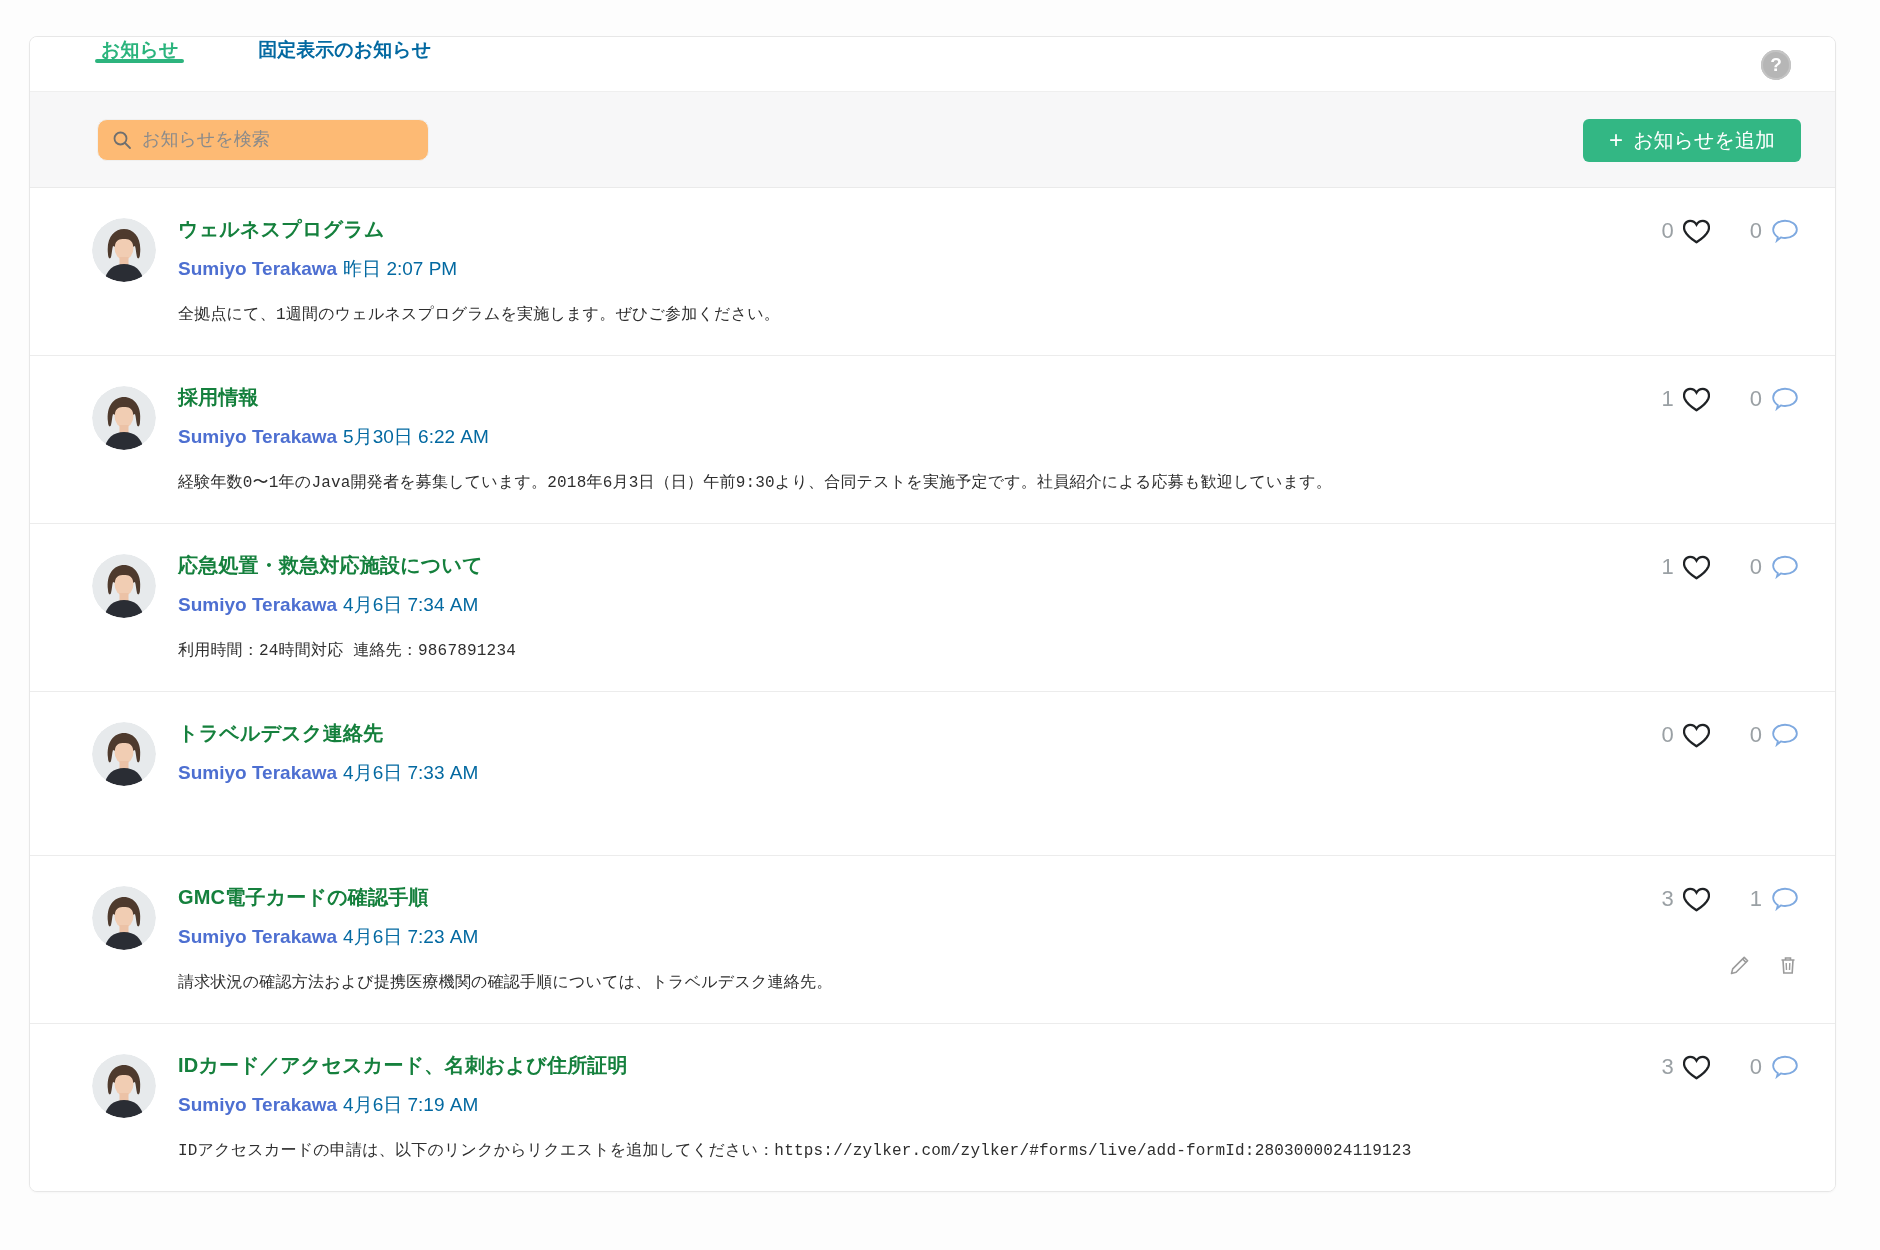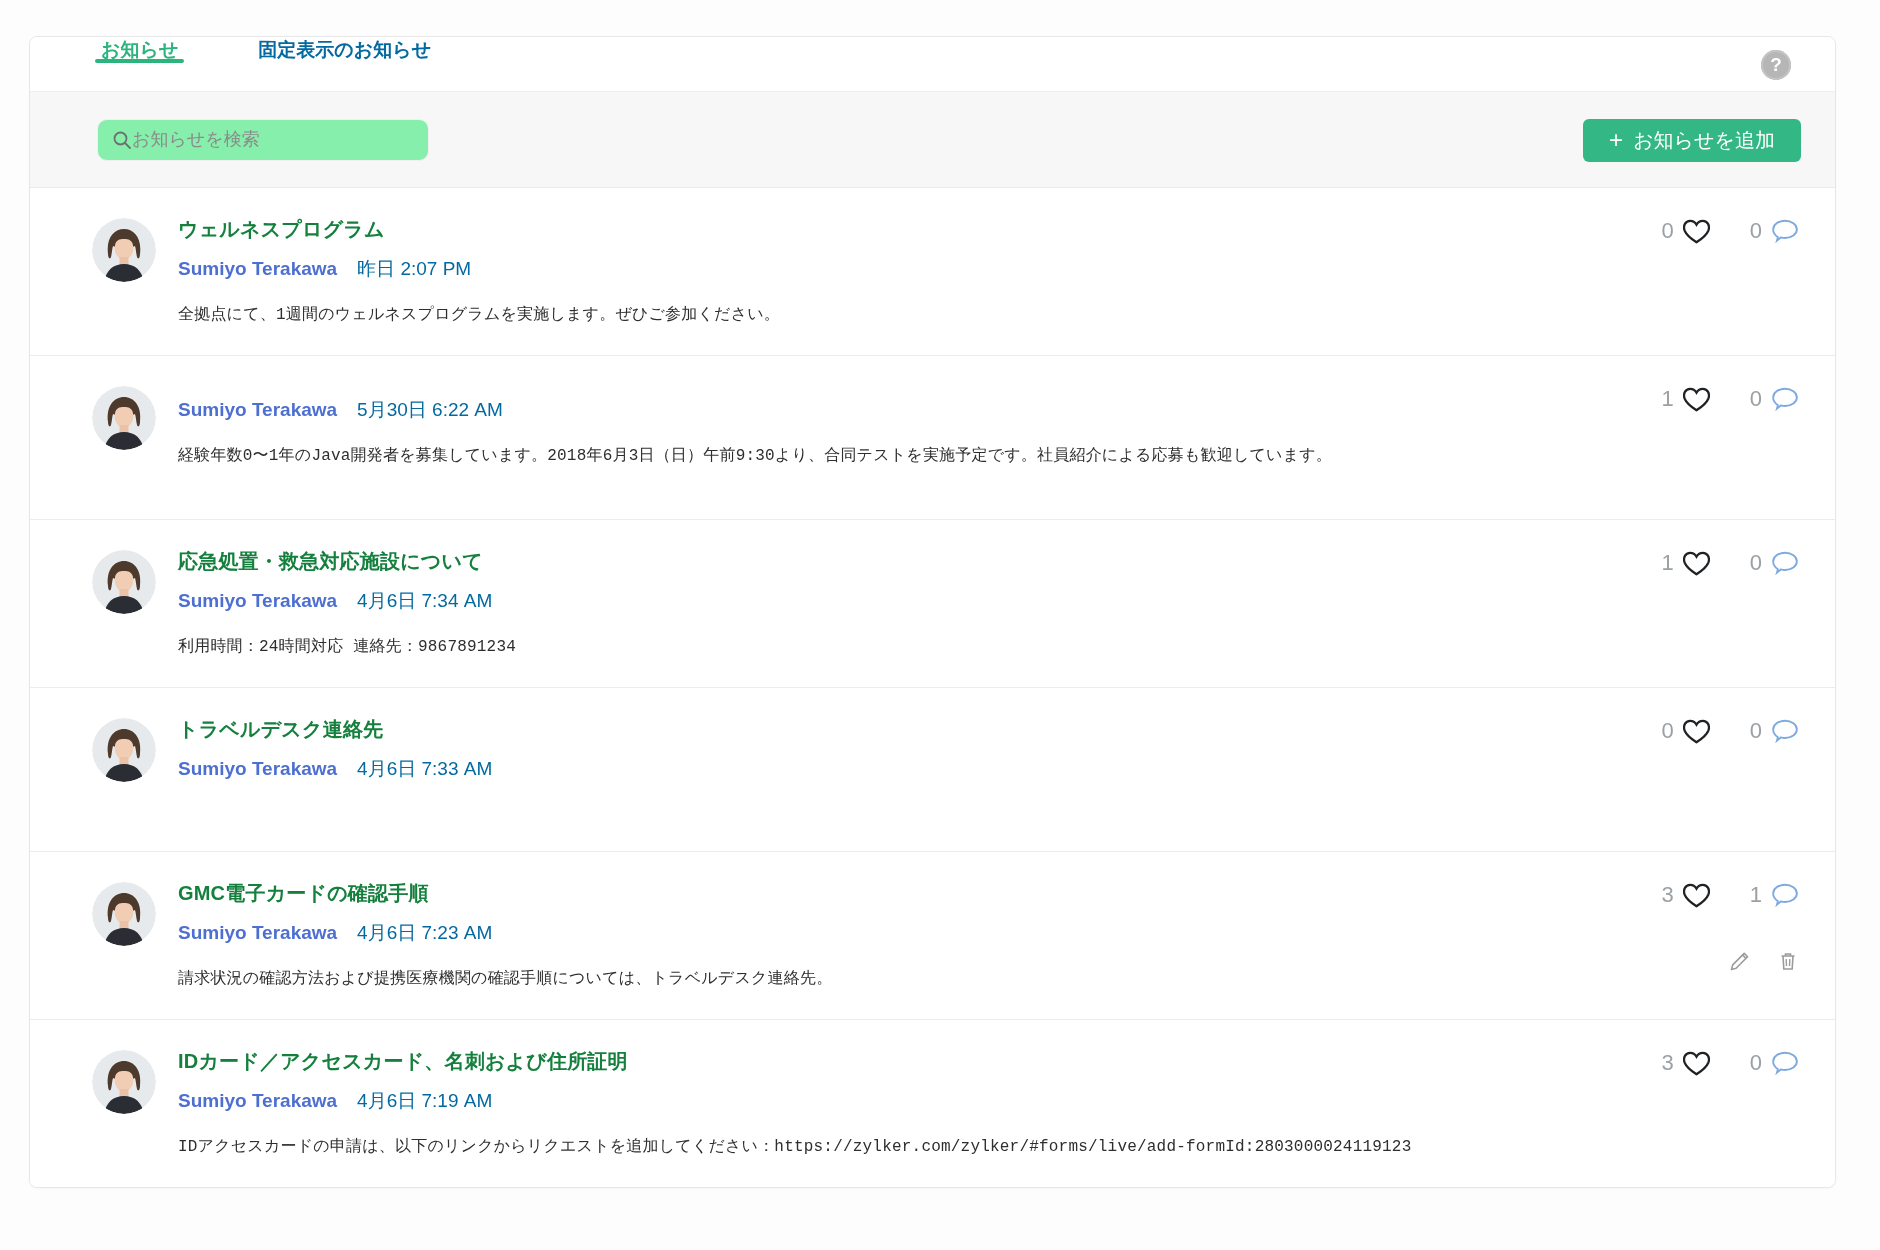--- a/index.html
+++ b/index.html
@@ -19,43 +19,43 @@
   .tab.active::after { content:""; position:absolute; left:-6px; right:-6px; bottom:0;
                        height:4px; background:#2db47e; border-radius:2px; }
   .help { position:absolute; right:44px; top:13px; width:30px; height:30px;
           border-radius:50%; background:#b6b6b6; color:#fff; font-size:19px;
           font-weight:700; display:flex; align-items:center; justify-content:center;
           cursor:pointer; box-shadow:inset 0 0 0 2px #c4c4c4; }
 
   
   .band { height:96px; background:#f7f7f8; border-bottom:1px solid #eaeaea;
           display:flex; align-items:center; padding:0 34px 0 67px; position:relative; }
-  .searchbox { width:332px; height:42px; background:#86efac; border-radius:10px;
-               display:flex; align-items:center; padding:0 14px; gap:0;
+  .searchbox { width:332px; height:42px; background:#fdba74; border-radius:10px;
+               display:flex; align-items:center; padding:0 14px; gap:10px;
                border:1px solid #f0f0f0; }
   .searchbox svg { flex:0 0 auto; }
   .searchbox input { border:none; outline:none; flex:1; font-size:18px; color:#444;
                      background:transparent; font-family:inherit; }
   .searchbox input::placeholder { color:#8b8b8b; }
   .addbtn { position:absolute; right:34px; top:27px; height:43px; padding:0 26px;
             background:#33b784; color:#fff; border:none; border-radius:6px;
             font-size:20px; font-family:inherit; display:flex; align-items:center;
             gap:10px; cursor:pointer; }
   .addbtn .plus { font-size:24px; font-weight:400; line-height:1; margin-top:-2px; }
 
   
   .row { display:flex; padding:26px 36px 30px 62px; border-bottom:1px solid #ececec;
          background:#fff; min-height:164px; }
   .row:last-child { border-bottom:none; }
   .avatar { width:64px; height:64px; border-radius:50%; overflow:hidden; flex:0 0 auto;
             margin-top:4px; }
   .content { flex:1; padding-left:22px; padding-top:2px; min-width:0; }
   .title { font-size:20px; font-weight:700; color:#15803d; letter-spacing:.2px;
            cursor:pointer; }
-  .meta { margin-top:13px; display:flex; align-items:baseline; gap:20px; }
+  .meta { margin-top:13px; display:flex; align-items:baseline; gap:6px; }
   .author { font-size:19px; font-weight:700; color:#4d6fd1; text-decoration:none;
             cursor:pointer; }
   .time { font-size:19px; color:#0369a1; }
   .body { margin-top:22px; font-size:16px; color:#2e2e2e; letter-spacing:.2px;font-family:Liberation Mono, monospace; }
 
   .side { flex:0 0 220px; display:flex; flex-direction:column; align-items:flex-end; }
   .counts { display:flex; gap:40px; margin-top:4px; }
   .cgroup { display:flex; align-items:center; gap:9px; cursor:pointer; }
   .count { font-size:22px; color:#9aa0a4; }
   .actions { display:flex; gap:26px; margin-top:42px; }
@@ -159,20 +159,21 @@
           <circle cx="32" cy="32" r="32" fill="#e7eaec"></circle>
           <path d="M16 36c-2-16 6-25 16-25s18 9 16 25c0 4-2 6-3 3-1-4-1-8-2-11-5 3-17 3-22 0-1 3-1 7-2 11-1 3-3 1-3-3z" fill="#4e3a2d"></path>
           <ellipse cx="32" cy="30" rx="9.5" ry="11.5" fill="#f1cdb3"></ellipse>
           <path d="M23 26c1-7 4-10 9-10s8 3 9 10c-2-4-4-5-9-5s-7 1-9 5z" fill="#4e3a2d"></path>
           <rect x="27.5" y="39" width="9" height="8" fill="#ecc2a6"></rect>
           <path d="M12 66c1-13 9-20 20-20s19 7 20 20z" fill="#2a2d34"></path>
         </g>
       </svg>
     </div>
     <div class="content">
+      <div class="title">採用情報</div>
       <div class="meta">
         <a class="author">Sumiyo Terakawa</a>
         <span class="time">5月30日 6:22 AM</span>
       </div>
       <div class="body">経験年数0〜1年のJava開発者を募集しています。2018年6月3日（日）午前9:30より、合同テストを実施予定です。社員紹介による応募も歓迎しています。</div>
     </div>
     <div class="side">
       <div class="counts">
         <span class="cgroup">
           <span class="count">1</span>

